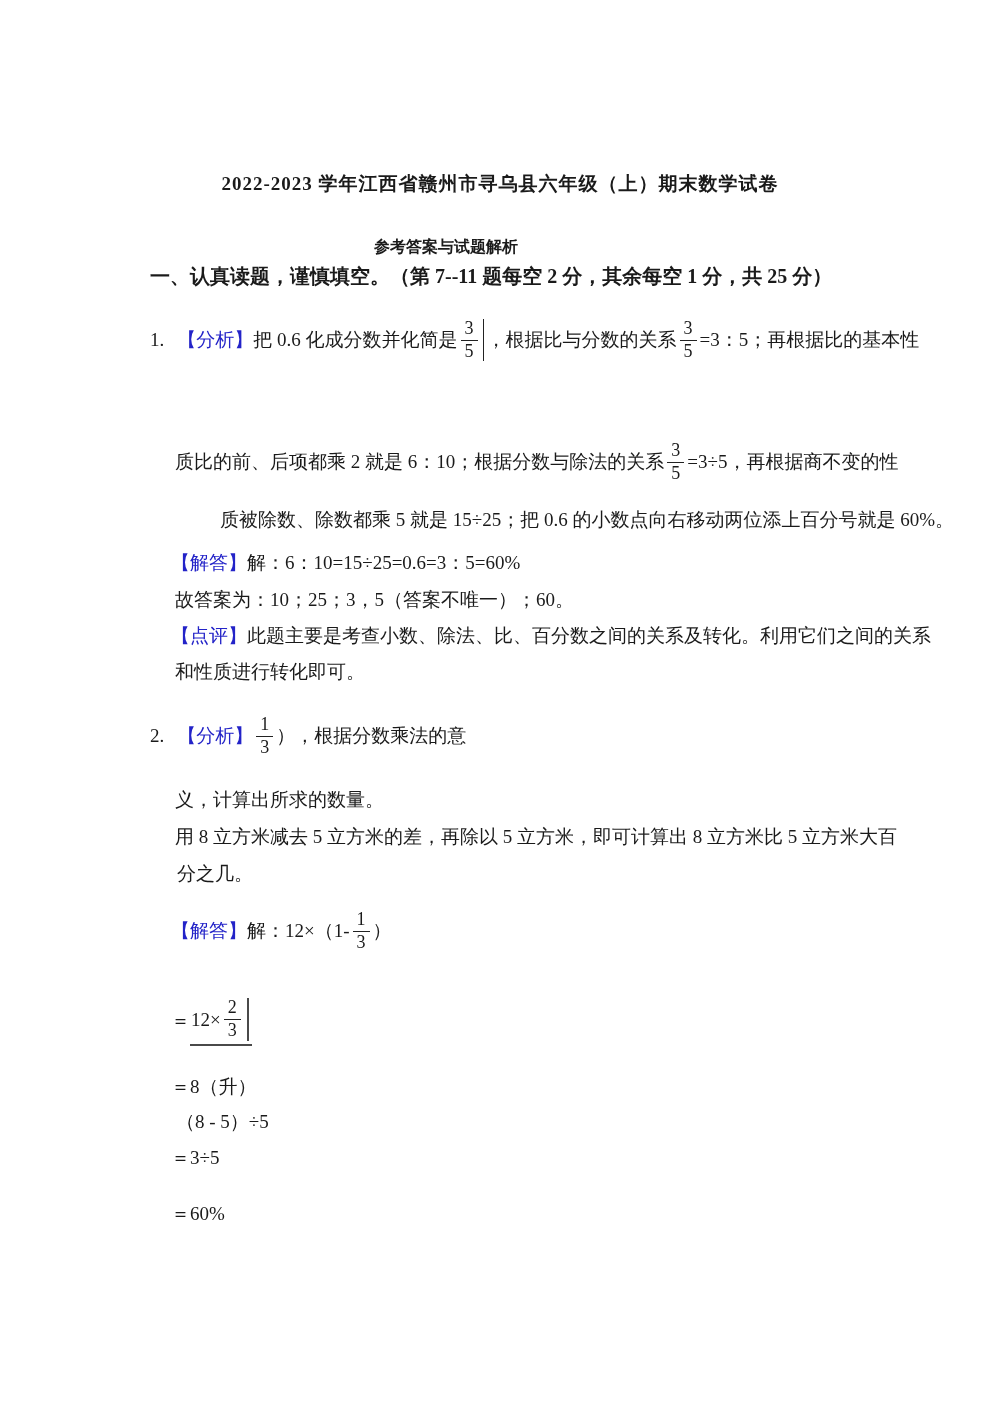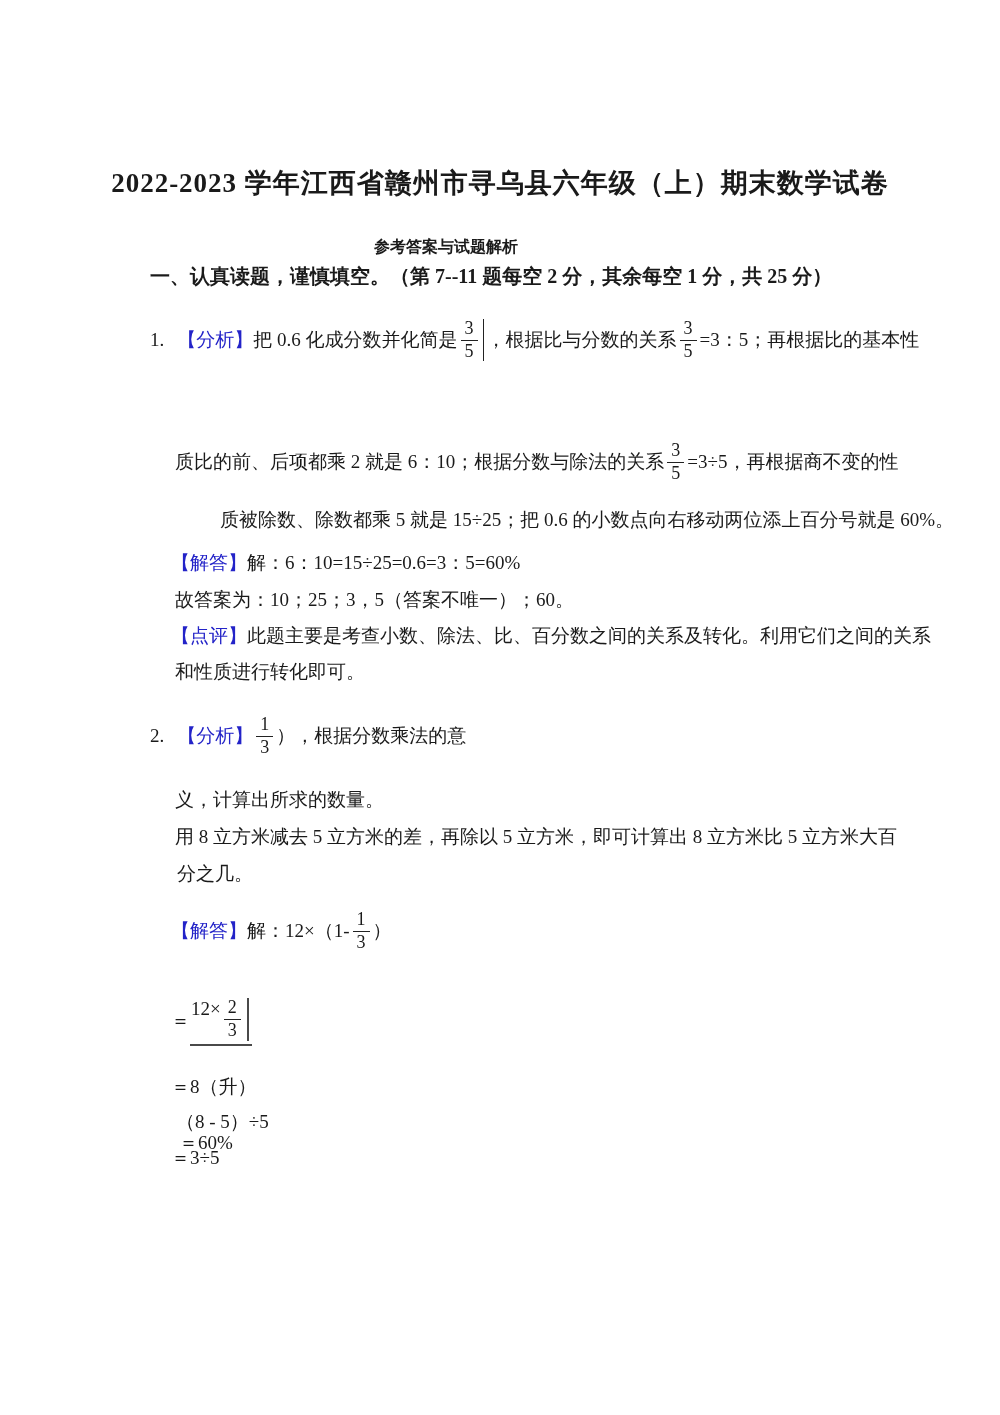--- a/index.html
+++ b/index.html
@@ -6,30 +6,30 @@
   html,body { margin:0; padding:0; }
   body {
     width:1000px; height:1415px; position:relative;
     background:#ffffff; color:var(--ink);
     font-family:"Liberation Serif","DejaVu Serif",serif;
     font-size:19px;
   }
   .page { position:absolute; inset:0; overflow:hidden; }
   .line { position:absolute; white-space:nowrap; line-height:23px; }
   .fline { position:absolute; display:flex; align-items:center; white-space:nowrap; }
-  .title { top:172px; left:0; width:1000px; text-align:center; font-size:27px; font-weight:bold; letter-spacing:1px; }
+  .title { top:172px; left:0; width:1000px; text-align:center; font-size:19px; font-weight:bold; letter-spacing:1px; }
   .subtitle { top:235px; left:0; width:892px; text-align:center; font-size:16px; font-weight:bold; }
   .section { top:265px; left:150px; font-size:20px; font-weight:bold; }
   .tag { color:var(--tag-blue); }
   .pnum { margin-right:13px; }
   .frac { display:inline-block; text-align:center; font-size:18px; line-height:1.1; margin:0 3px; vertical-align:middle; }
   .frac .fnum { display:block; padding:0 4px 1px; border-bottom:1.5px solid #222; }
   .frac .fden { display:block; padding:1px 4px 0; }
   .cursor-right { border-right:1.5px solid #222; padding-right:5px; }
-  .eq-box { display:inline-flex; border-bottom:2px solid #4a4a4a; padding:2px 3px 3px 1px; }
+  .eq-box { display:inline-flex; align-items:center; border-bottom:2px solid #4a4a4a; padding:2px 3px 3px 1px; }
   .eq-box .frac { border-right:2px solid #4a4a4a; padding-right:6px; margin-right:0; }
 </style>
 </head>
 <body>
 
 <div class="page">
 
   <div class="line title">2022-2023 学年江西省赣州市寻乌县六年级（上）期末数学试卷</div>
   <div class="line subtitle">参考答案与试题解析</div>
   <div class="line section">一、认真读题，谨慎填空。（第 7--11 题每空 2 分，其余每空 1 分，共 25 分）</div>
@@ -104,15 +104,15 @@
       <span class="frac">
         <span class="fnum">2</span>
         <span class="fden">3</span>
       </span>
     </span>
   </div>
 
   <div class="line" style="top:1075px; left:171px;">＝8（升）</div>
   <div class="line" style="top:1110px; left:176px;">（8 - 5）÷5</div>
   <div class="line" style="top:1146px; left:171px;">＝3÷5</div>
-  <div class="line" style="top:1131px; left:171px;margin-left:8px;">＝60%</div>
+  <div class="line" style="top:1202px; left:171px;">＝60%</div>
 
 </div>
 
 </body></html>

